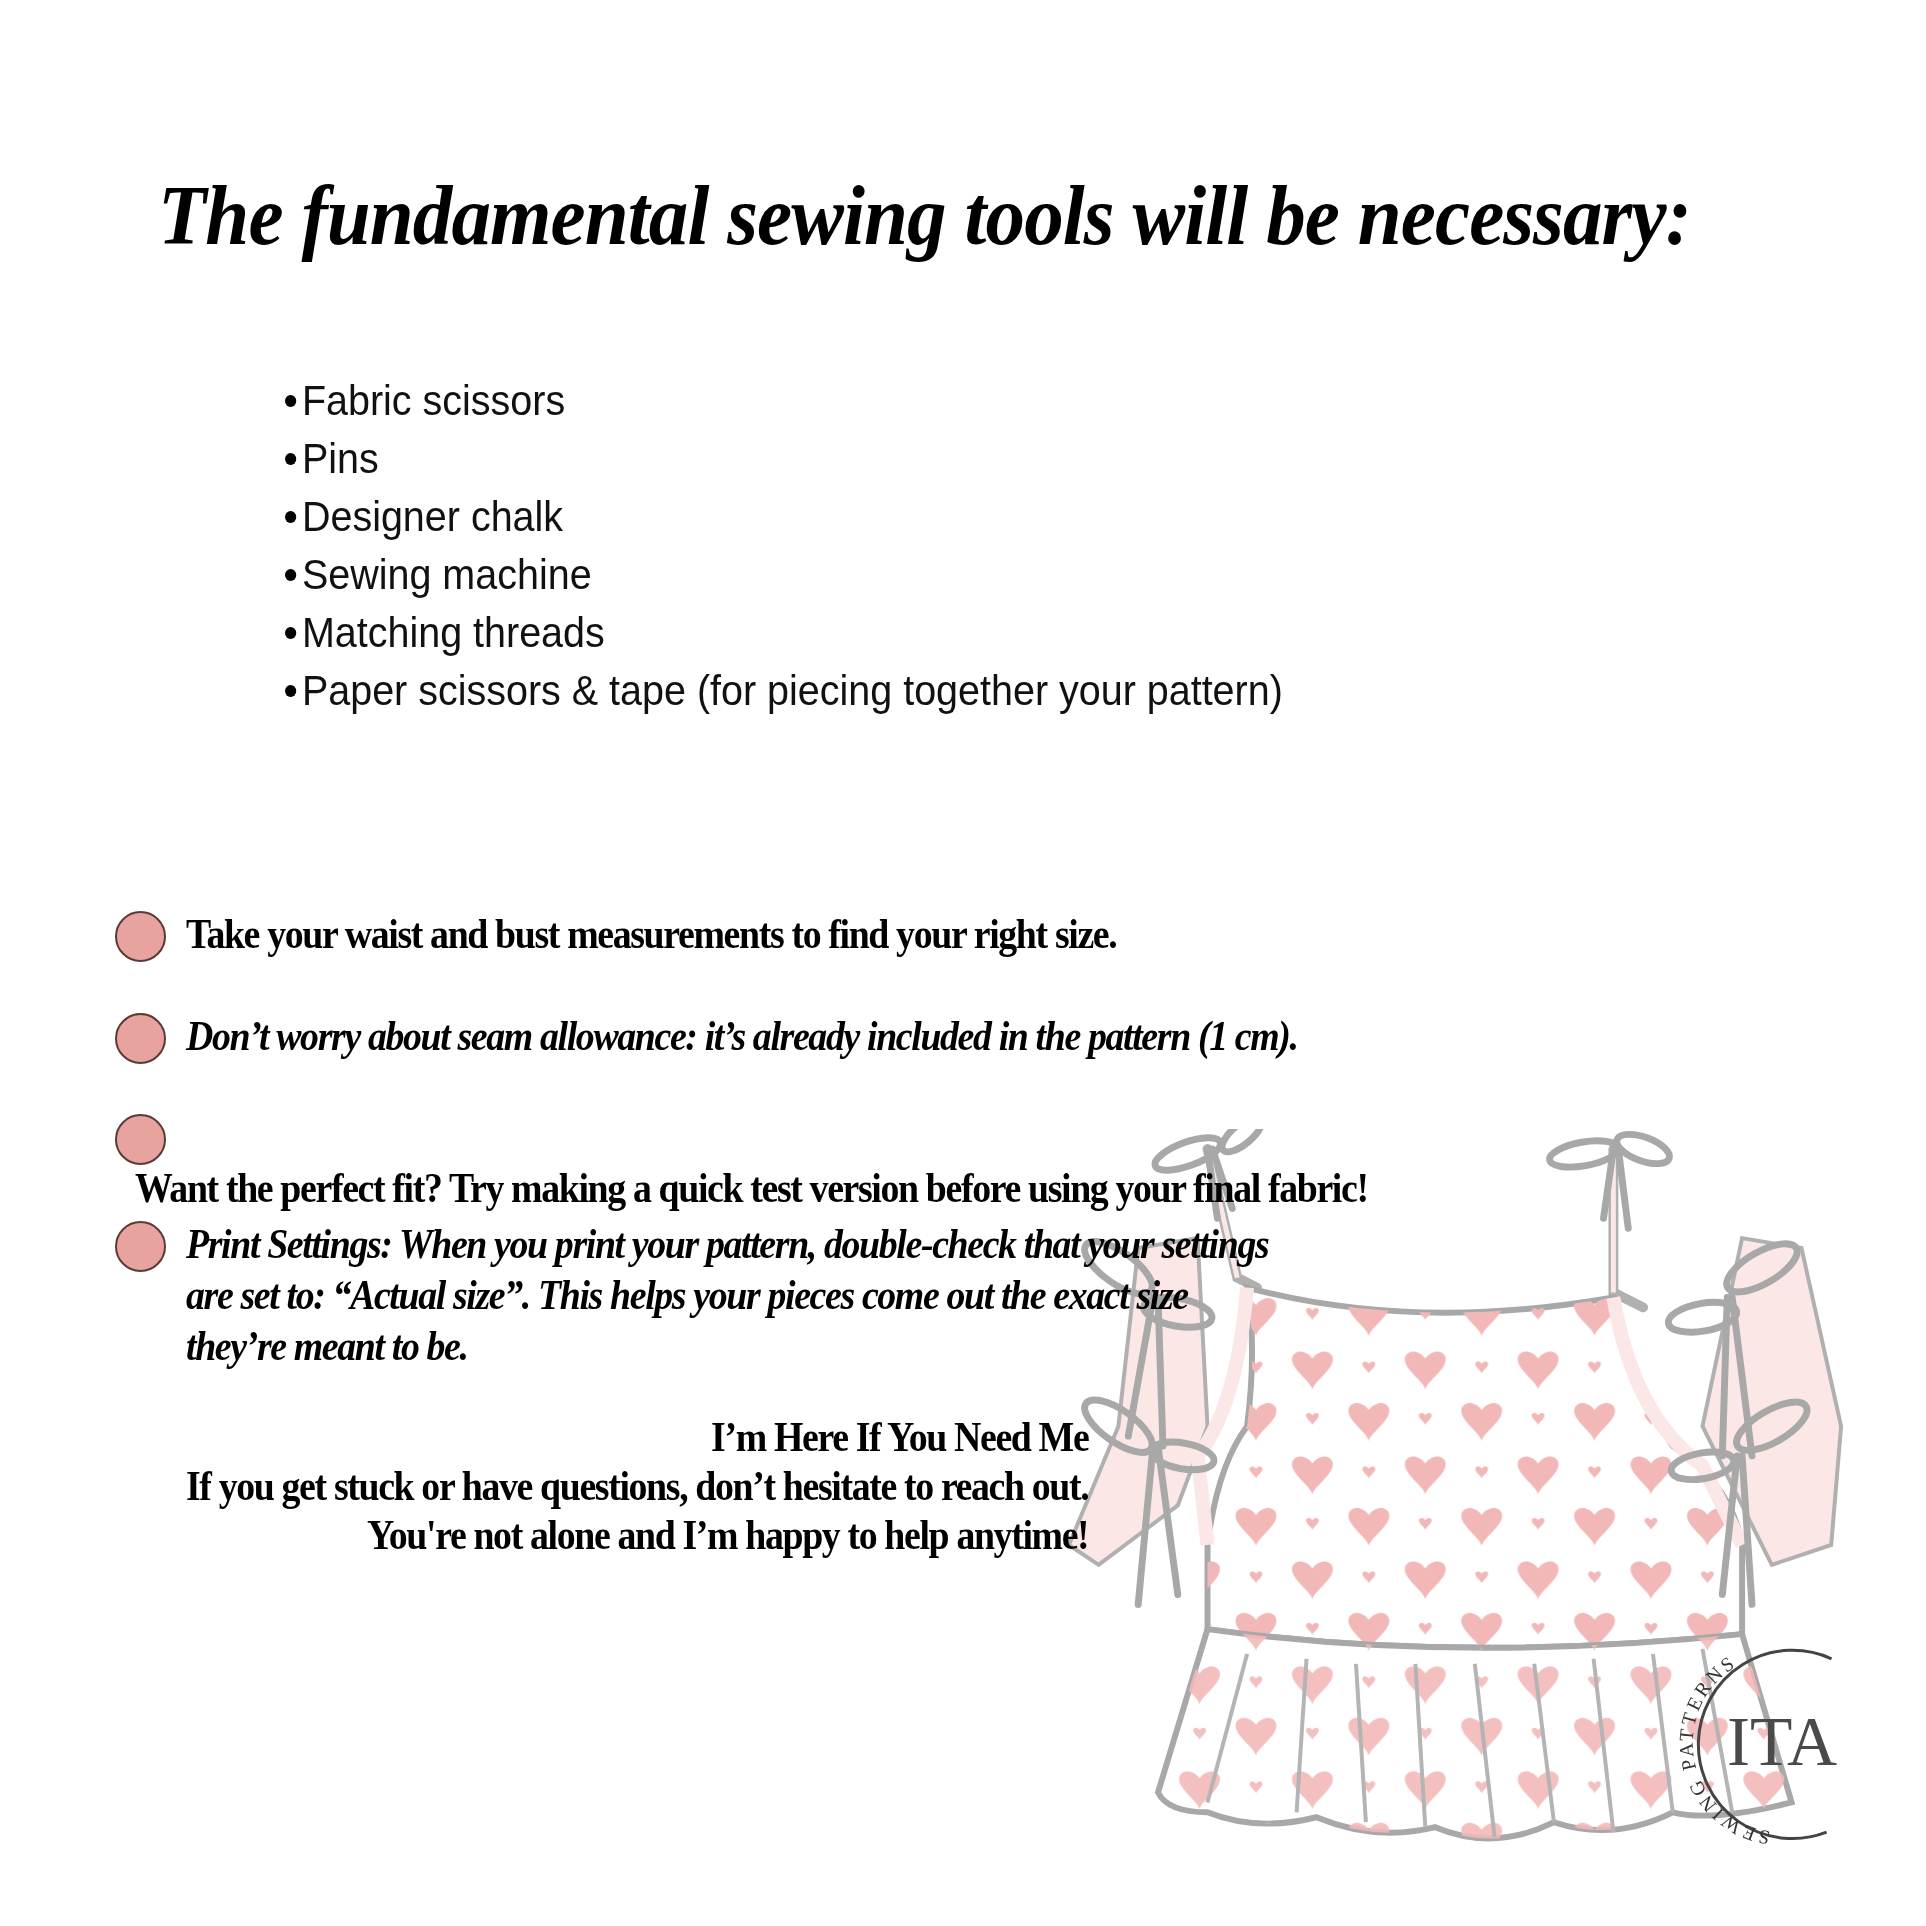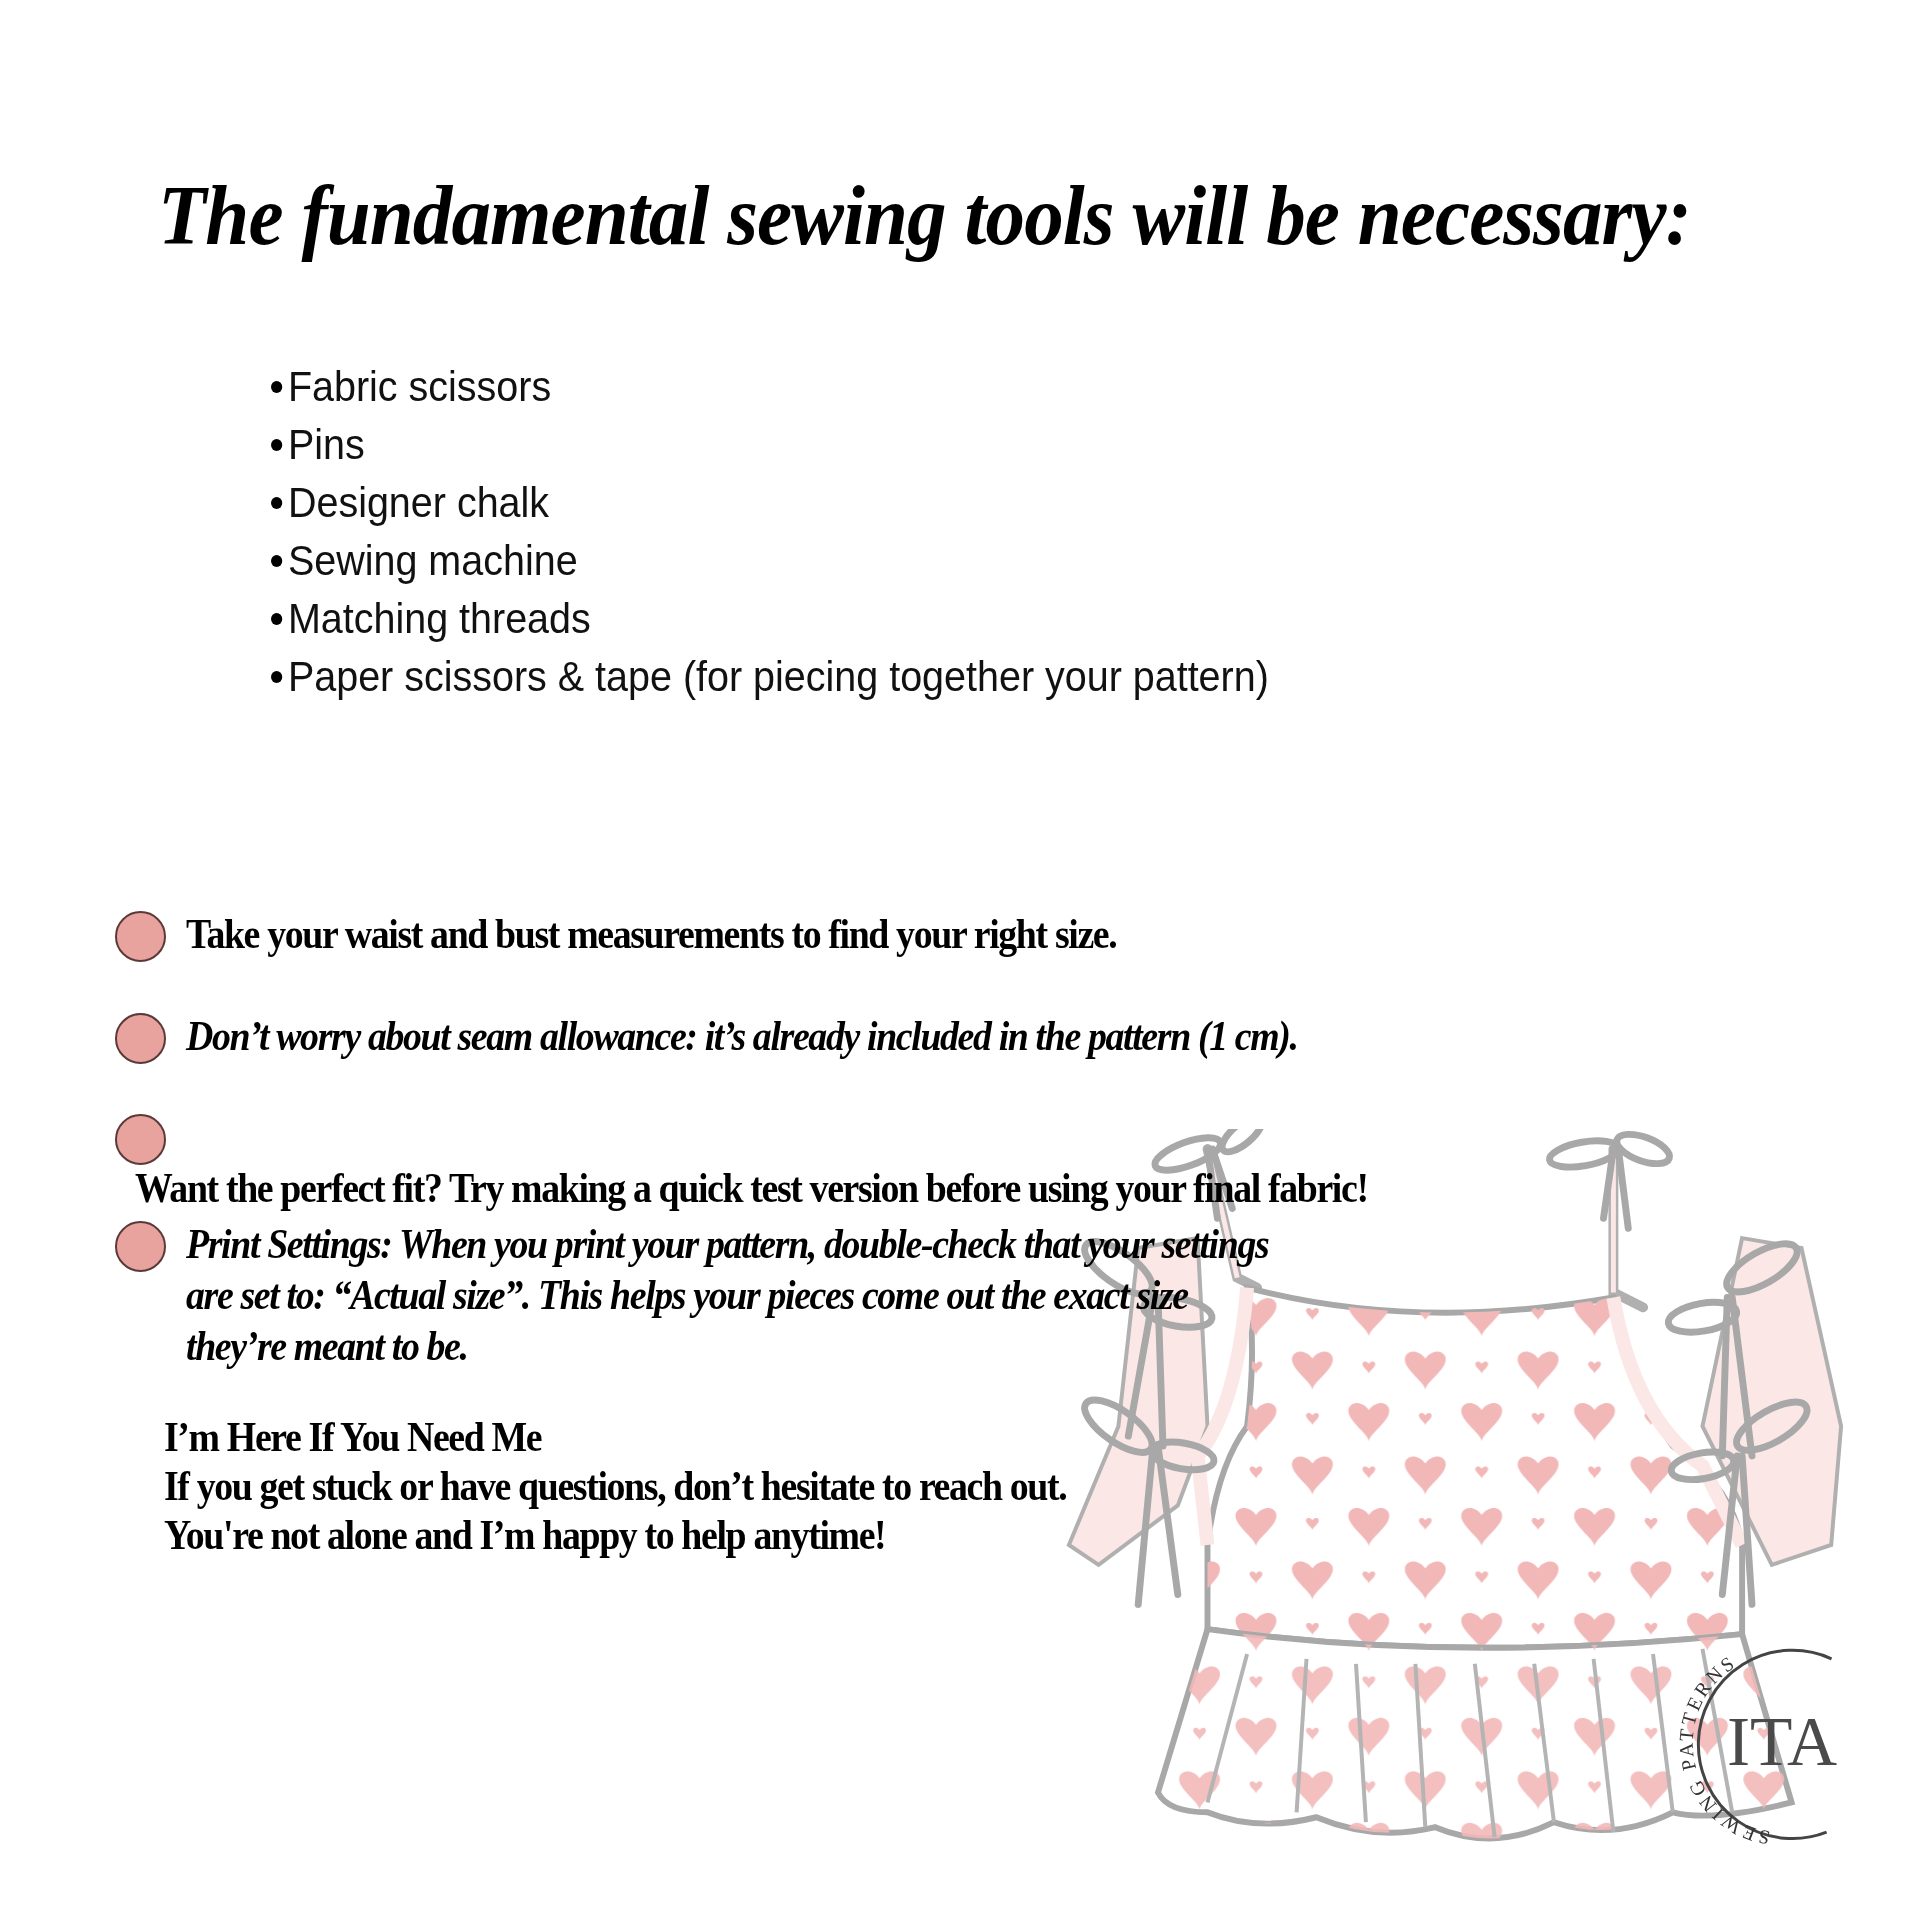--- a/index.html
+++ b/index.html
@@ -3,32 +3,32 @@
 <meta charset="utf-8">
 <style>
   html, body { margin:0; padding:0; background:#ffffff; }
   body { width:1927px; height:1927px; position:relative; overflow:hidden; font-family:"Liberation Serif", serif; color:#000; }
   .title {
     position:absolute; left:158px; top:166px; width:1624px;
     font-family:"Liberation Serif", serif; font-style:italic; font-weight:bold;
     font-size:85px; line-height:99px; letter-spacing:-1px;
     transform:scaleX(0.93); transform-origin:left center; white-space:nowrap;
   }
-  .tools { position:absolute; left:269px; top:356px; margin:2px; padding:0; list-style:none;
+  .tools { position:absolute; left:269px; top:356px; margin:16px; padding:0; list-style:none;
     font-family:"Liberation Sans", sans-serif; font-size:42px; line-height:58px; color:#111; }
   .tools li { white-space:nowrap; transform:scaleX(0.94); transform-origin:left center; }
   .tools .dot { display:inline-block; width:12px; height:12px; border-radius:50%; background:#000; margin-right:6px; vertical-align:middle; position:relative; top:-3px; }
   .tip { position:absolute; left:115px; display:flex; align-items:flex-start; pointer-events:auto; }
   .circle { width:51px; height:51px; border-radius:50%; background:#E8A39F; border:2px solid #5a3a38; flex:none; box-sizing:border-box; }
   .tip-text, .help-text {
     font-family:"Liberation Serif", serif; font-weight:bold; font-size:42px; line-height:51px;
     letter-spacing:-1.5px; white-space:nowrap; margin-left:20px; margin-top:-2px;
     transform:scaleX(0.9); transform-origin:left top;
   }
-  .help { position:absolute; left:164px; top:1414px; }
+  .help { position:absolute; left:186px; top:1414px;text-align:right; }
   .help-text { margin-left:0; display:block; }
   .illustration { position:absolute; left:1059px; top:1129px; width:792px; height:733px; }
   .logo { position:absolute; left:1673px; top:1634px; width:218px; height:218px; }
 </style>
 </head>
 <body>
 
 <h1 class="title" style="margin:0;">The fundamental sewing tools will be necessary:</h1>
 
 <ul class="tools">

